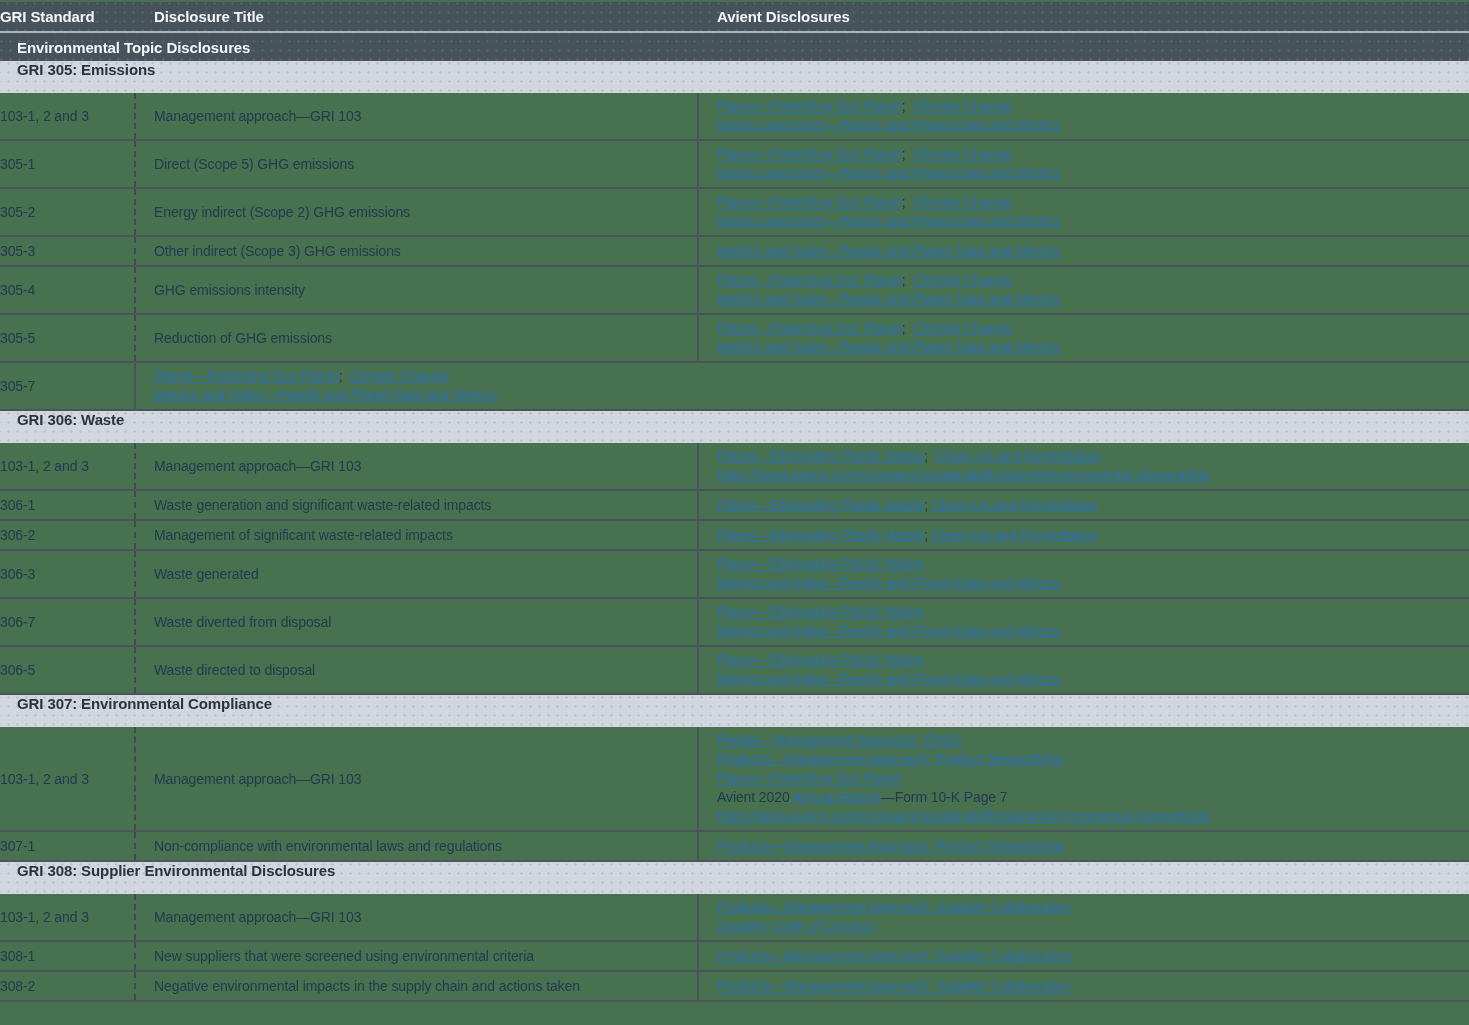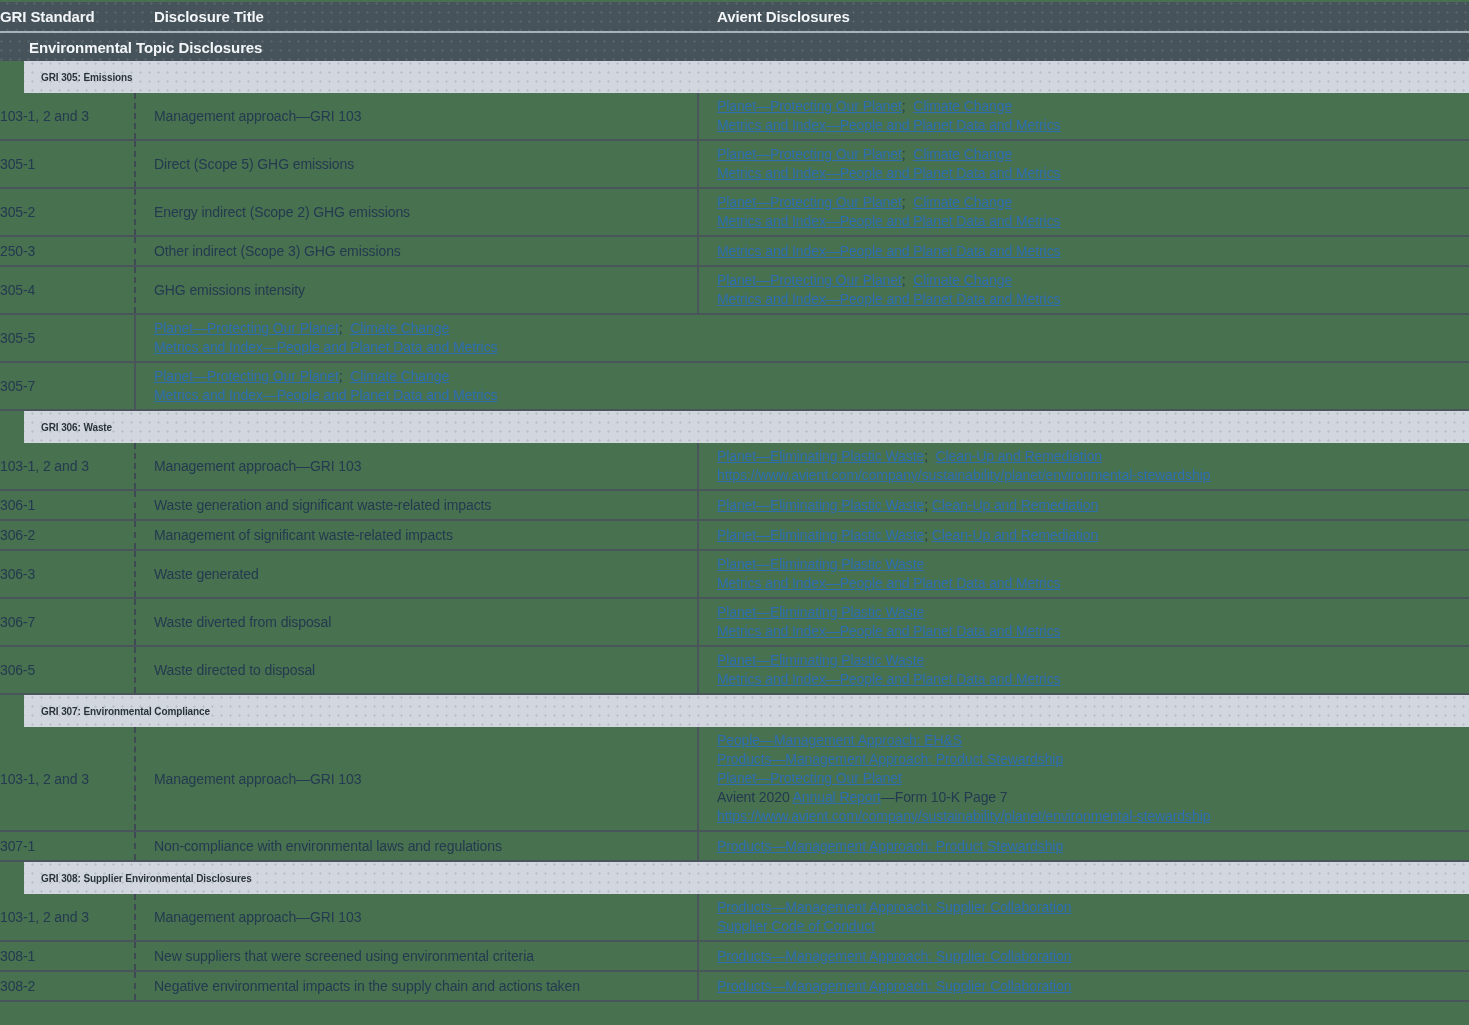--- a/index.html
+++ b/index.html
@@ -19,30 +19,29 @@
     background-size:9px 9px; background-position:3px 6px;
     color:#F3F6F8; font-weight:700; font-size:15px;
   }
   .silver-line { height:2px; background:#A9B1B9; }
   .main-section {
     display:flex; align-items:center; height:28px;
     background:#46535B;
     background-image:radial-gradient(circle,#57626A 1px,transparent 1.3px);
     background-size:9px 9px; background-position:6px 4px;
     color:#F3F6F8; font-weight:700; font-size:15px;
-    padding-left:29px;
+    padding-left:17px;
   }
   .section-row {
-    display:flex; align-items:center; height:32px;
+    display:flex; align-items:flex-start; height:32px;
     background:#D2D7DF;
     background-image:radial-gradient(circle,#BCC3CC 1px,transparent 1.3px);
     background-size:9px 9px; background-position:4px 7px;
-    color:#2A333C; font-weight:700; font-size:10px;
+    color:#2A333C; font-weight:700; font-size:15px;
     padding-left:17px;
-    margin-left:24px;
   }
 
   
   .c1 { width:134px; flex:0 0 134px; padding-left:0; }
   .c2 { width:563px; flex:0 0 563px; padding-left:20px; }
   .c3 { flex:1 1 auto; padding-left:20px; }
 
   
   .data-row {
     display:flex; align-items:stretch;
@@ -101,36 +100,37 @@
       </div>
       <div class="data-row">
         <div class="cell c1">305-2</div>
         <div class="cell c2">Energy indirect (Scope 2) GHG emissions</div>
         <div class="cell c3">
           <div class="link-line"><a class="dlink">Planet—Protecting Our Planet</a><span class="sep">;  </span><a class="dlink">Climate Change</a></div>
           <div class="link-line"><a class="dlink">Metrics and Index—People and Planet Data and Metrics</a></div>
         </div>
       </div>
       <div class="data-row">
-        <div class="cell c1">250-3</div>
+        <div class="cell c1">305-3</div>
         <div class="cell c2">Other indirect (Scope 3) GHG emissions</div>
         <div class="cell c3">
           <div class="link-line"><a class="dlink">Metrics and Index—People and Planet Data and Metrics</a></div>
         </div>
       </div>
       <div class="data-row">
         <div class="cell c1">305-4</div>
         <div class="cell c2">GHG emissions intensity</div>
         <div class="cell c3">
           <div class="link-line"><a class="dlink">Planet—Protecting Our Planet</a><span class="sep">;  </span><a class="dlink">Climate Change</a></div>
           <div class="link-line"><a class="dlink">Metrics and Index—People and Planet Data and Metrics</a></div>
         </div>
       </div>
       <div class="data-row">
         <div class="cell c1">305-5</div>
+        <div class="cell c2">Reduction of GHG emissions</div>
         <div class="cell c3">
           <div class="link-line"><a class="dlink">Planet—Protecting Our Planet</a><span class="sep">;  </span><a class="dlink">Climate Change</a></div>
           <div class="link-line"><a class="dlink">Metrics and Index—People and Planet Data and Metrics</a></div>
         </div>
       </div>
       <div class="data-row">
         <div class="cell c1">305-7</div>
         <div class="cell c3">
           <div class="link-line"><a class="dlink">Planet—Protecting Our Planet</a><span class="sep">;  </span><a class="dlink">Climate Change</a></div>
           <div class="link-line"><a class="dlink">Metrics and Index—People and Planet Data and Metrics</a></div>

